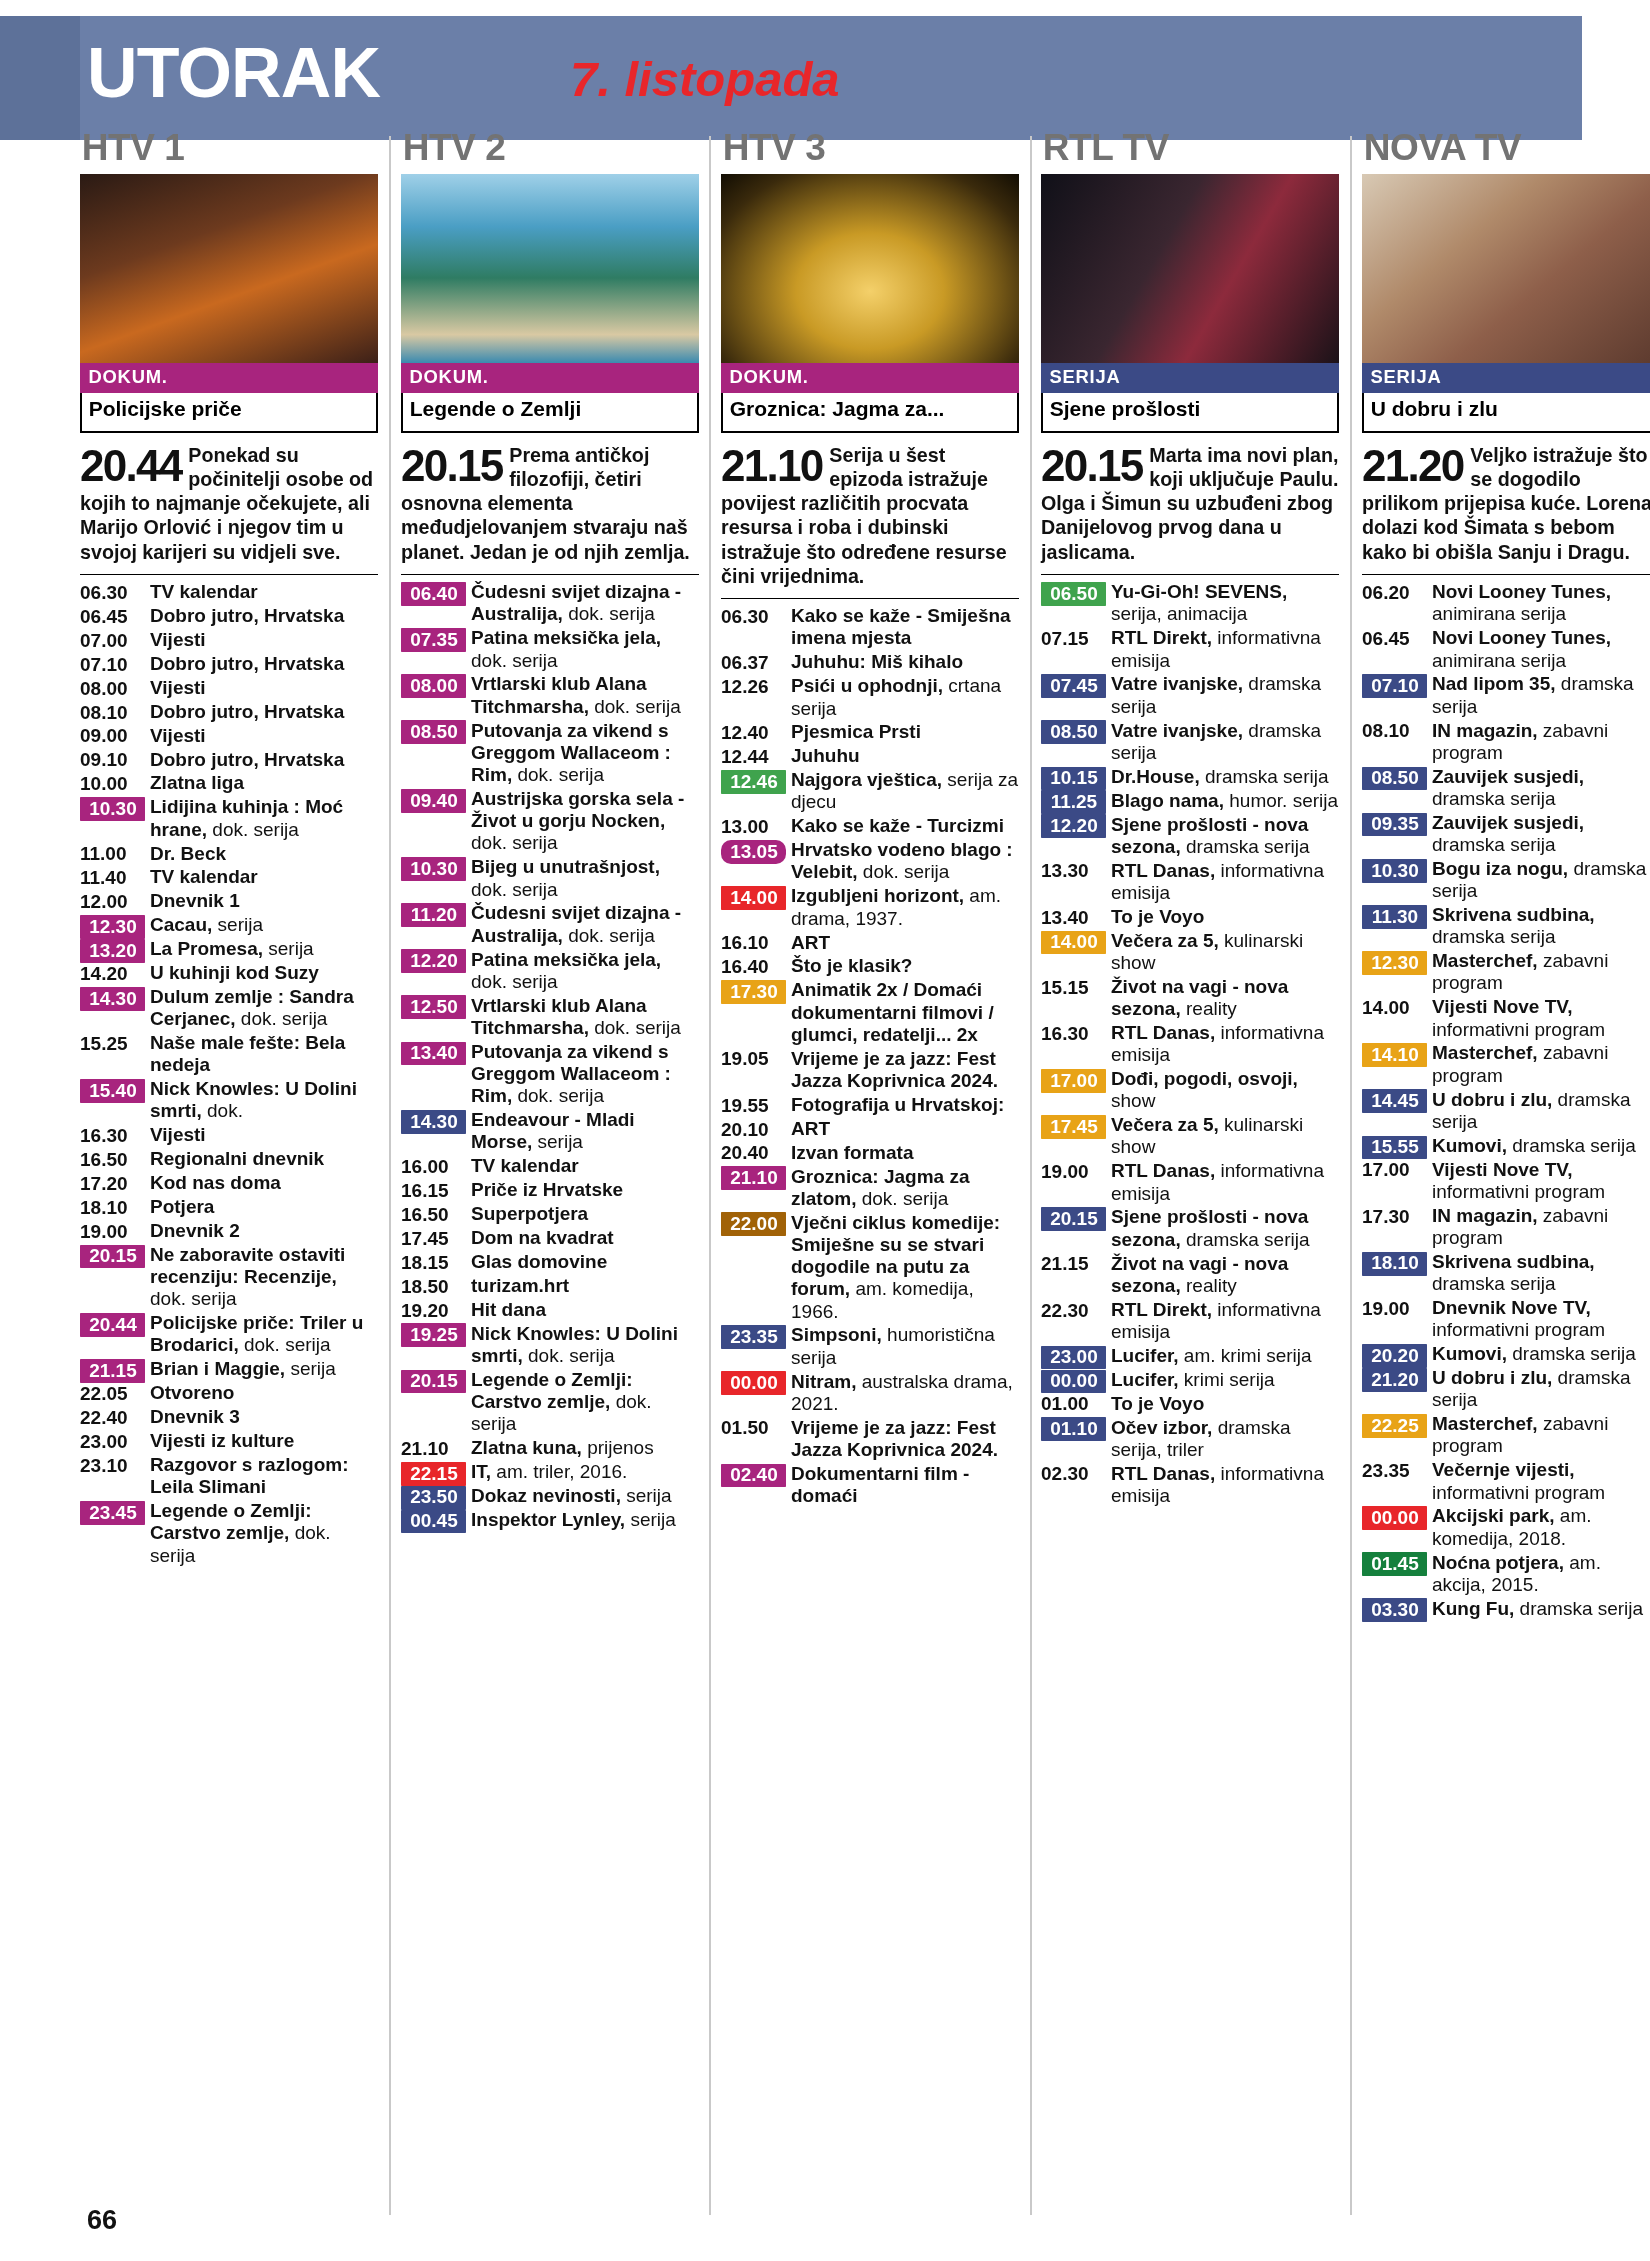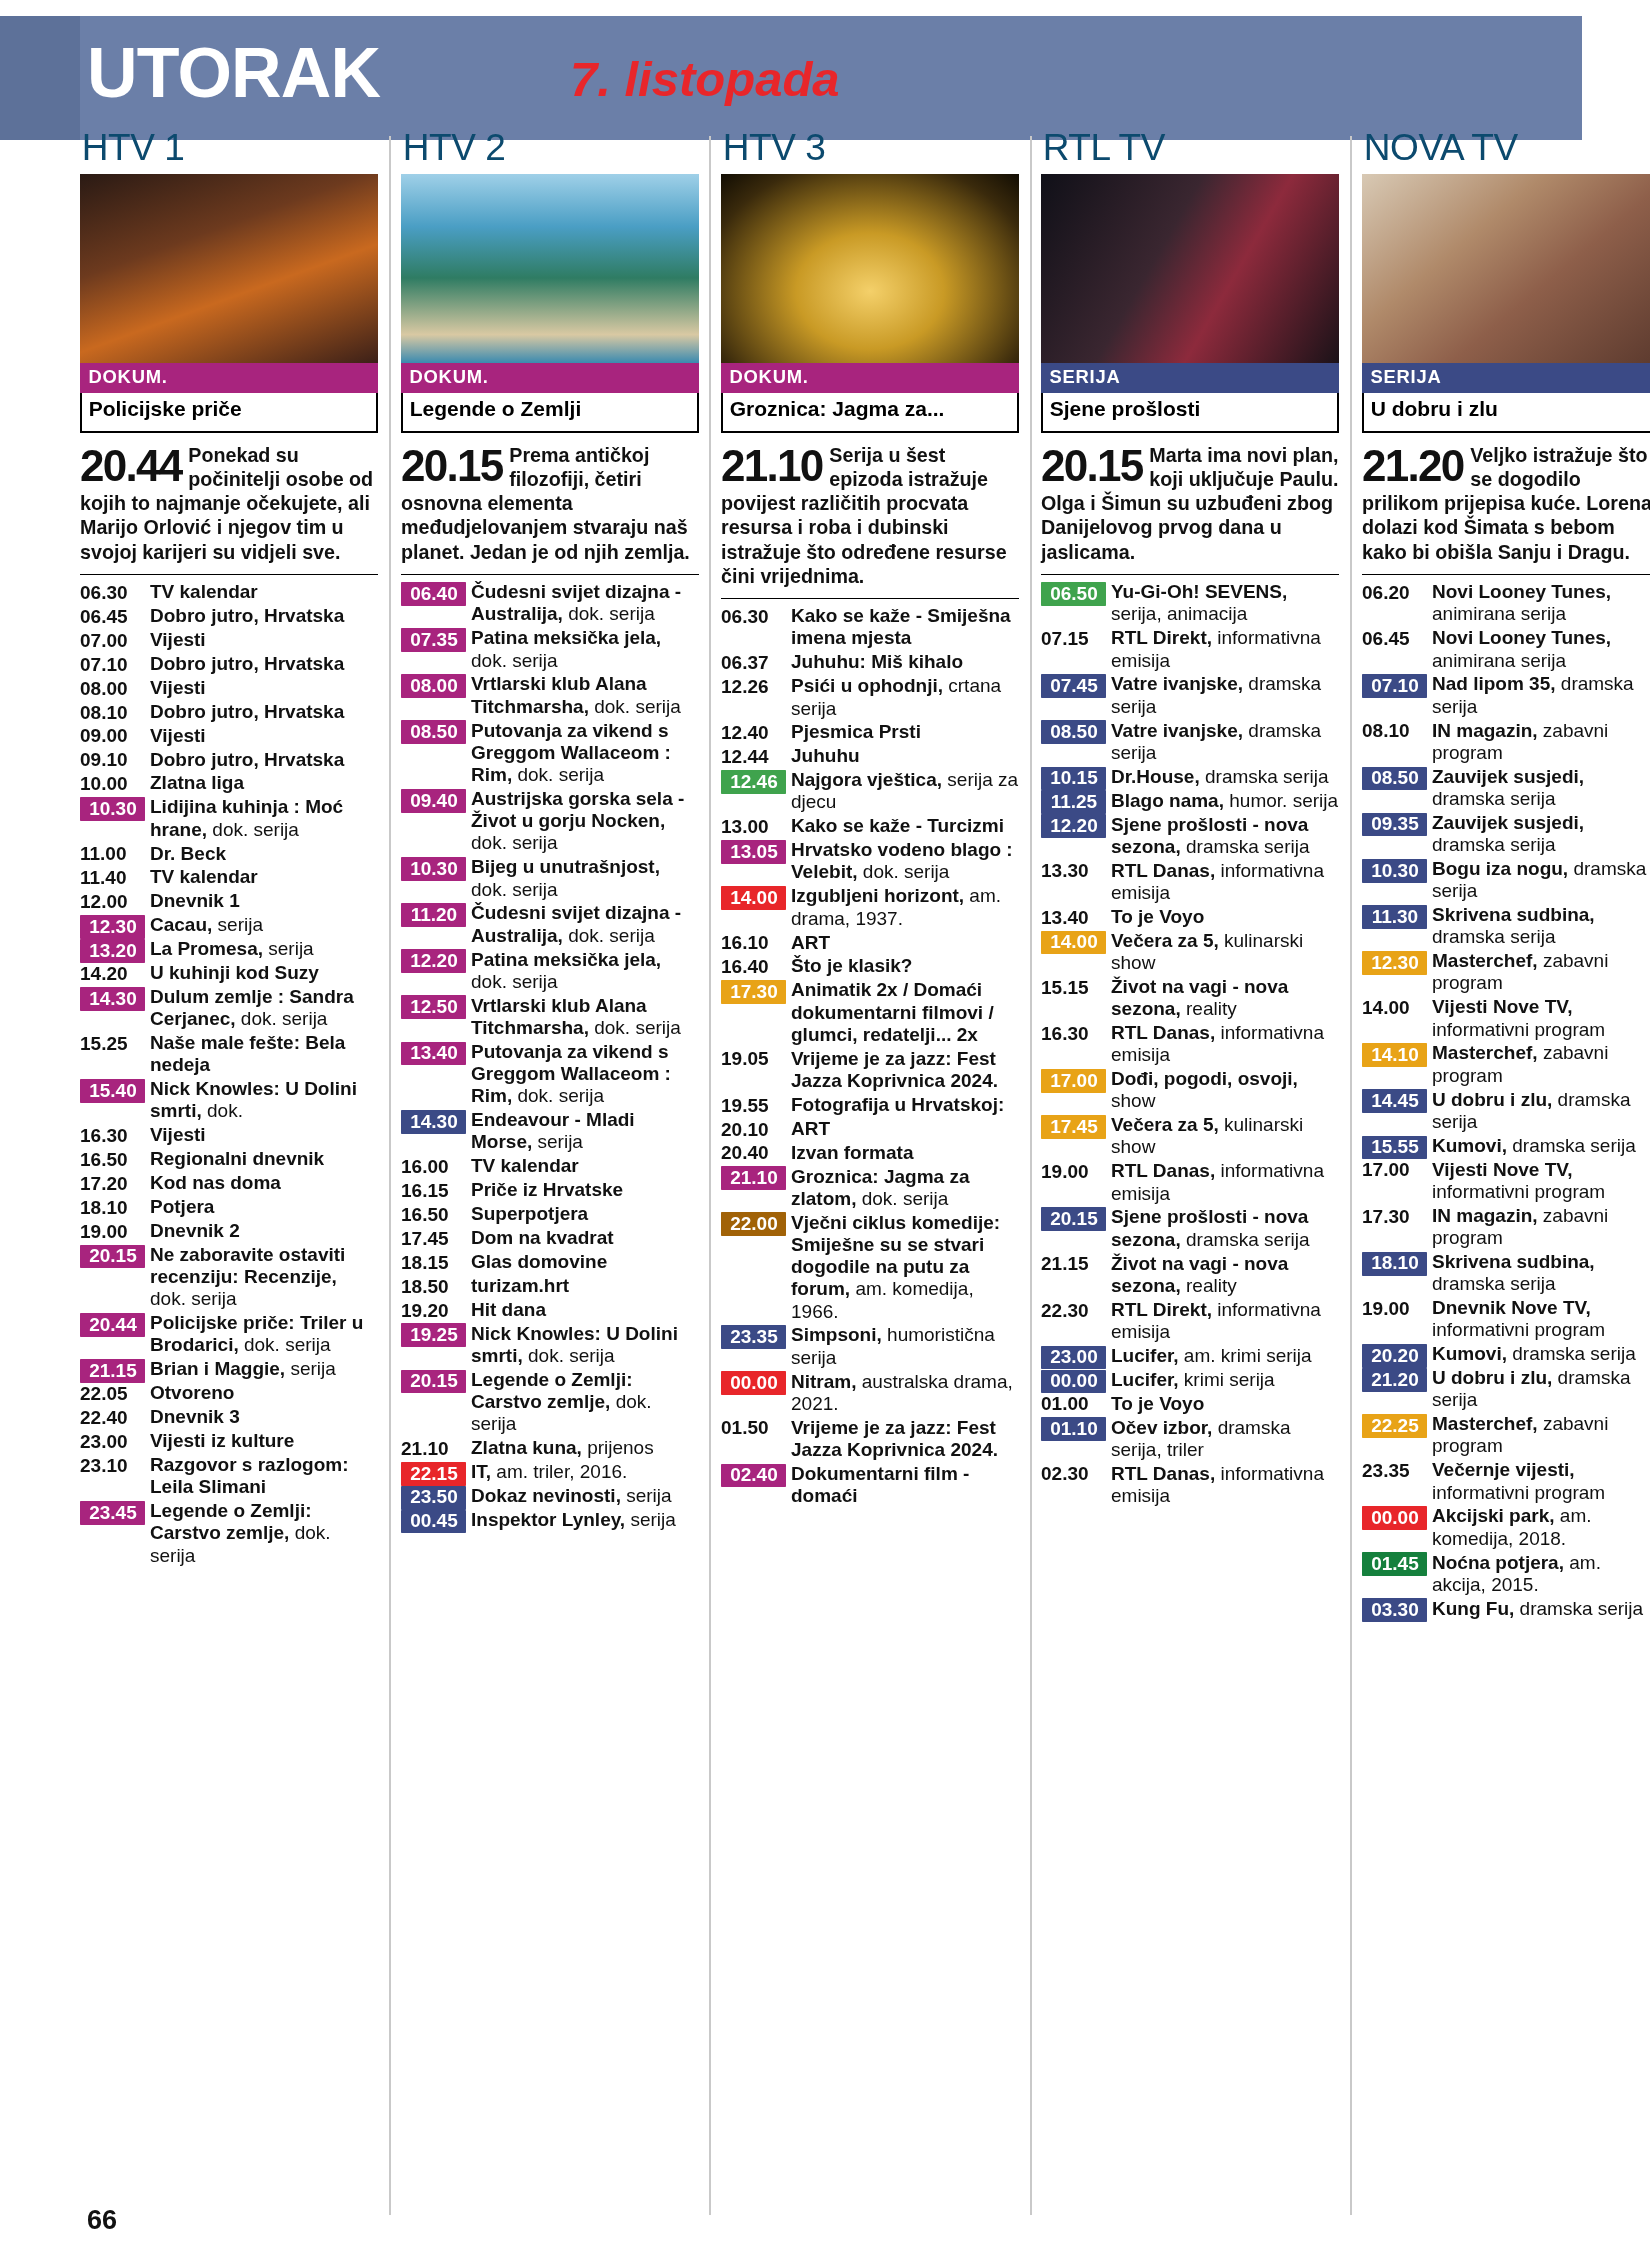--- a/index.html
+++ b/index.html
@@ -58,22 +58,22 @@
   }
   .col-sep {
     position: absolute;
     top: 11.7px;
     width: 1.7px;
     height: 2079px;
     background: #c9c9c9;
   }
   .chan-name {
     font-size: 37px;
-    font-weight: normal;
-    color: #0c4a6e;
+    font-weight: bold;
+    color: #737373;
     letter-spacing: -0.4px;
     margin: 5px 0 8.4px 1.7px;
     line-height: 1;
   }
   .thumb {
     width: 298px;
     height: 189px;
     overflow: hidden;
     position: relative;
   }
@@ -262,21 +262,21 @@
       <div class="lead"><span class="big-time">21.10</span><span class="body">Serija u šest epizoda istražuje povijest različitih procvata resursa i roba i dubinski istražuje što određene resurse čini vrijednima.</span></div>
       <hr class="rule">
       <ul class="listing">
         <li><span class="t">06.30</span><span class="b">Kako se kaže - Smiješna imena mjesta</span></li>
         <li><span class="t">06.37</span><span class="b">Juhuhu: Miš kihalo</span></li>
         <li><span class="t">12.26</span><span class="b">Psići u ophodnji,</span><span class="n"> crtana serija</span></li>
         <li><span class="t">12.40</span><span class="b">Pjesmica Prsti</span></li>
         <li><span class="t">12.44</span><span class="b">Juhuhu</span></li>
         <li><span class="t hl" style="background: rgb(63, 163, 77);">12.46</span><span class="b">Najgora vještica,</span><span class="n"> serija za djecu</span></li>
         <li><span class="t">13.00</span><span class="b">Kako se kaže - Turcizmi</span></li>
-        <li><span class="t hl" style="background: rgb(168, 36, 126);">13.05</span><span class="b">Hrvatsko vodeno blago : Velebit,</span><span class="n"> dok. serija</span></li>
+        <li><span class="t hl" style="background: rgb(168, 36, 126); border-radius: 10px;">13.05</span><span class="b">Hrvatsko vodeno blago : Velebit,</span><span class="n"> dok. serija</span></li>
         <li><span class="t hl" style="background: rgb(232, 38, 42);">14.00</span><span class="b">Izgubljeni horizont,</span><span class="n"> am. drama, 1937.</span></li>
         <li><span class="t">16.10</span><span class="b">ART</span></li>
         <li><span class="t">16.40</span><span class="b">Što je klasik?</span></li>
         <li><span class="t hl" style="background: rgb(232, 163, 23);">17.30</span><span class="b">Animatik 2x / Domaći dokumentarni filmovi / glumci, redatelji... 2x</span></li>
         <li><span class="t">19.05</span><span class="b">Vrijeme je za jazz: Fest Jazza Koprivnica 2024.</span></li>
         <li><span class="t">19.55</span><span class="b">Fotografija u Hrvatskoj:</span></li>
         <li><span class="t">20.10</span><span class="b">ART</span></li>
         <li><span class="t">20.40</span><span class="b">Izvan formata</span></li>
         <li><span class="t hl" style="background: rgb(168, 36, 126);">21.10</span><span class="b">Groznica: Jagma za zlatom,</span><span class="n"> dok. serija</span></li>
         <li><span class="t hl" style="background: #a16207;">22.00</span><span class="b">Vječni ciklus komedije: Smiješne su se stvari dogodile na putu za forum,</span><span class="n"> am. komedija, 1966.</span></li>

